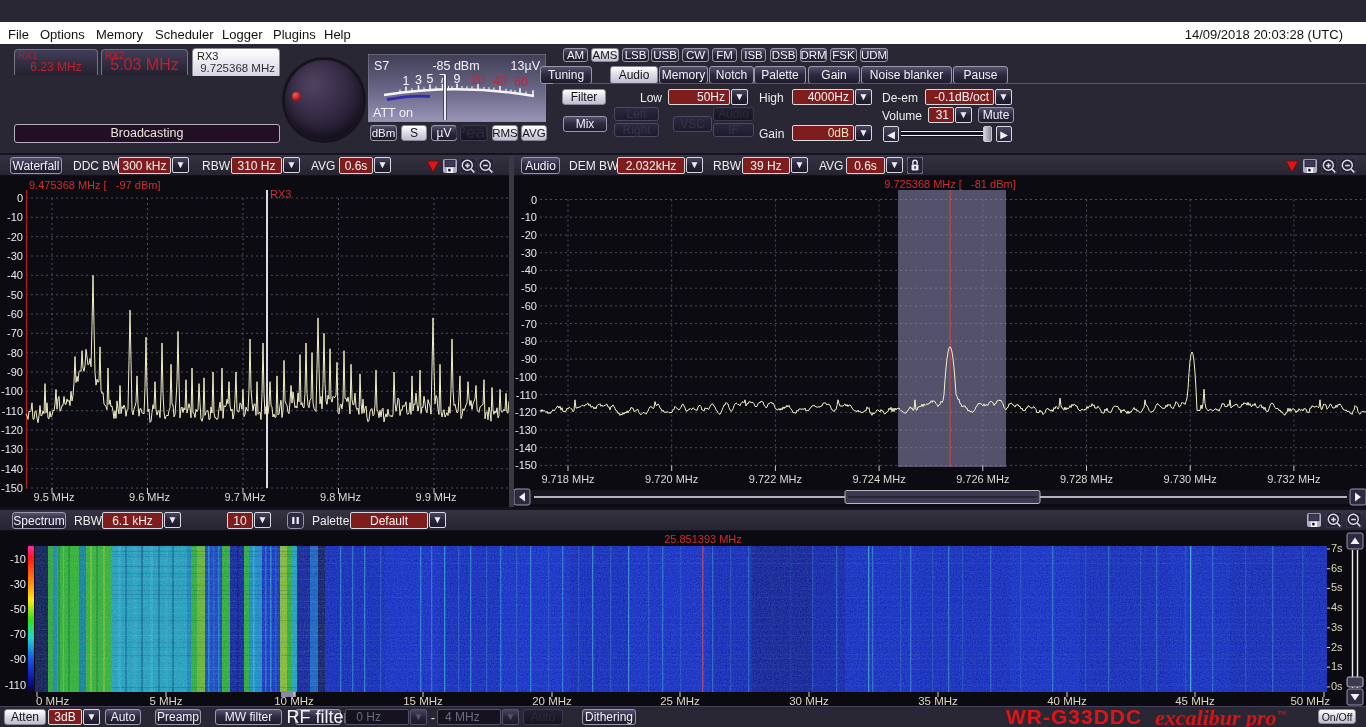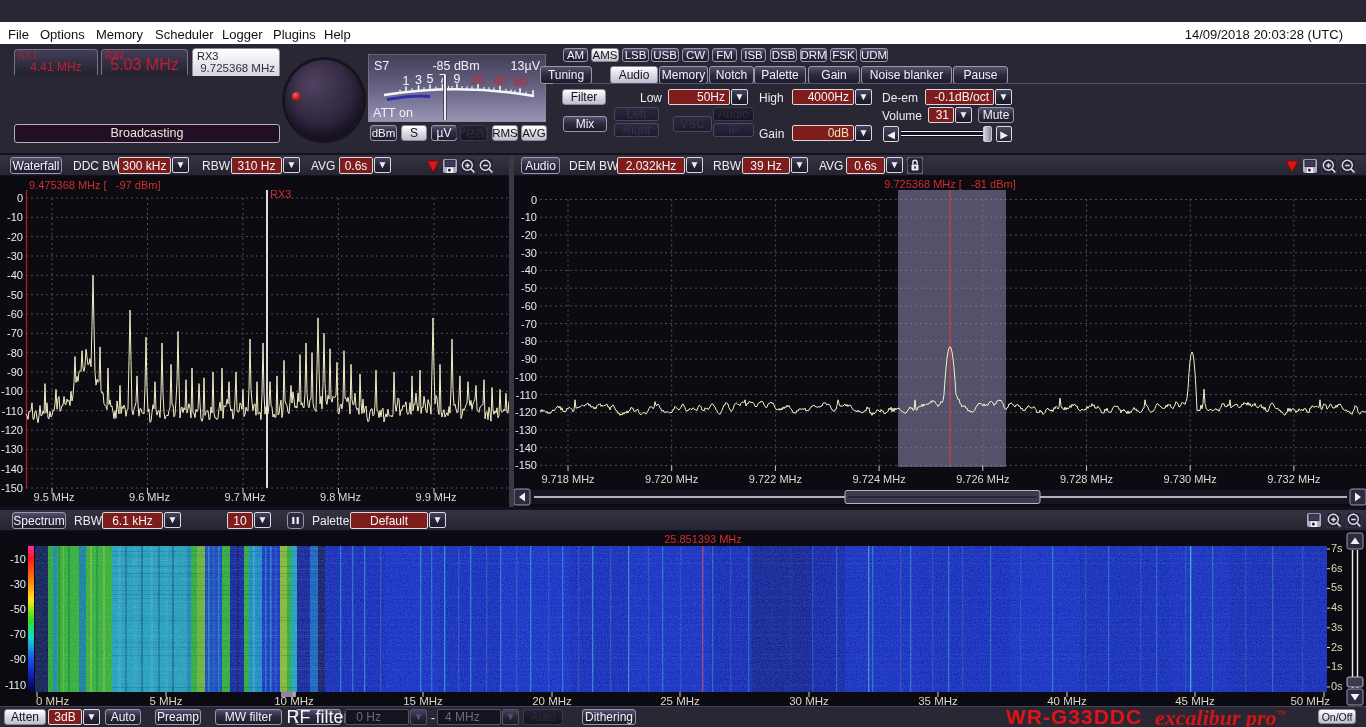--- a/index.html
+++ b/index.html
@@ -29,21 +29,21 @@
       <span style="position:absolute;left:96px;top:5px;font-size:13px;color:#111">Memory</span>
       <span style="position:absolute;left:155px;top:5px;font-size:13px;color:#111">Scheduler</span>
       <span style="position:absolute;left:222px;top:5px;font-size:13px;color:#111">Logger</span>
       <span style="position:absolute;left:273px;top:5px;font-size:13px;color:#111">Plugins</span>
       <span style="position:absolute;left:324px;top:5px;font-size:13px;color:#111">Help</span>
 <span style="position:absolute;right:23px;top:5px;font-size:13px;color:#111">14/09/2018 20:03:28 (UTC)</span>
     </div>
     <div class="abs" style="left:0;top:44px;width:1366px;height:109px;background:#2a2735"></div>
     <div class="abs" style="left:14px;top:49px;width:84px;height:26px;border-radius:4px 4px 0 0;background:linear-gradient(#413e5a,#23202f);border:1px solid #777284;border-bottom:none">
 <span style="position:absolute;left:3px;top:0px;font-size:10px;color:#a32532;font-weight:normal">RX1</span>
-<span style="position:absolute;left:0;right:0;bottom:1px;font-size:12px;color:#c11f2f;text-align:center">4.41 MHz</span>
+<span style="position:absolute;left:0;right:0;bottom:1px;font-size:12px;color:#c11f2f;text-align:center">6.23 MHz</span>
     </div>
     <div class="abs" style="left:101px;top:49px;width:87px;height:26px;border-radius:4px 4px 0 0;background:linear-gradient(#413e5a,#23202f);border:1px solid #777284;border-bottom:none">
 <span style="position:absolute;left:3px;top:0px;font-size:10px;color:#a32532;font-weight:bold">RX2</span>
 <span style="position:absolute;left:0;right:0;bottom:1px;font-size:16px;color:#c11f2f;text-align:center">5.03 MHz</span>
     </div>
     <div class="abs" style="left:192px;top:48px;width:88px;height:28px;border-radius:4px 4px 0 0;background:linear-gradient(#ffffff,#d6d4e0);border:1px solid #8a8896;border-bottom:none">
 <span style="position:absolute;left:4px;top:1px;font-size:11px;color:#222">RX3</span>
 <span style="position:absolute;right:4px;bottom:2px;font-size:11.5px;color:#30303a;white-space:nowrap">9.725368 MHz</span>
     </div>
     <div class="abs" style="left:14px;top:124px;width:266px;height:19px;background:#220f26;border:1px solid #b5afbf;border-radius:3px;text-align:center;font-size:12.5px;color:#eae6da;line-height:17px">Broadcasting</div>

